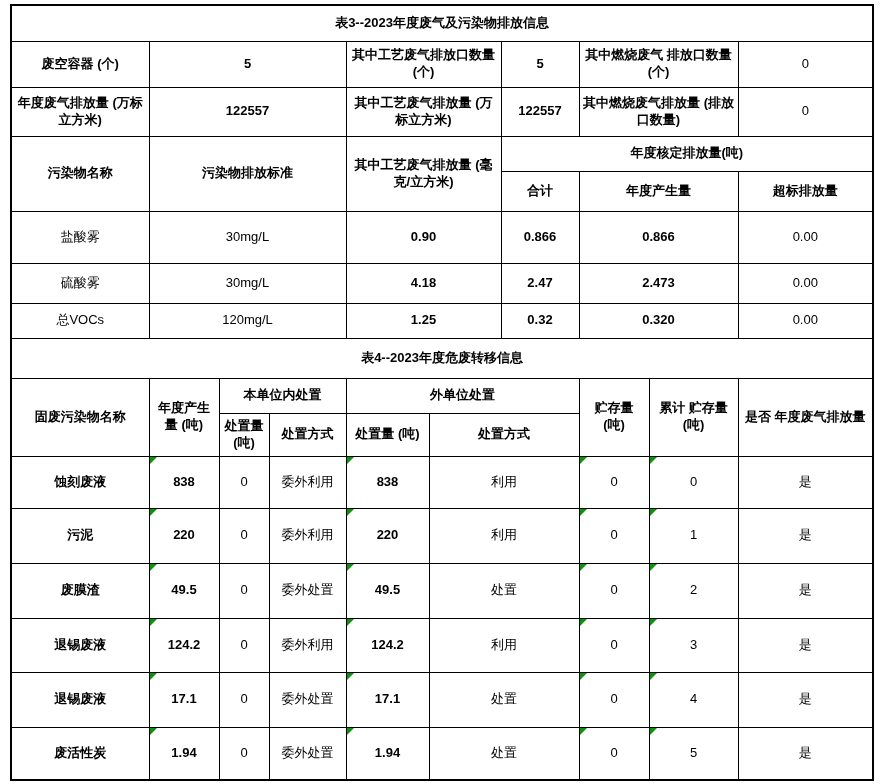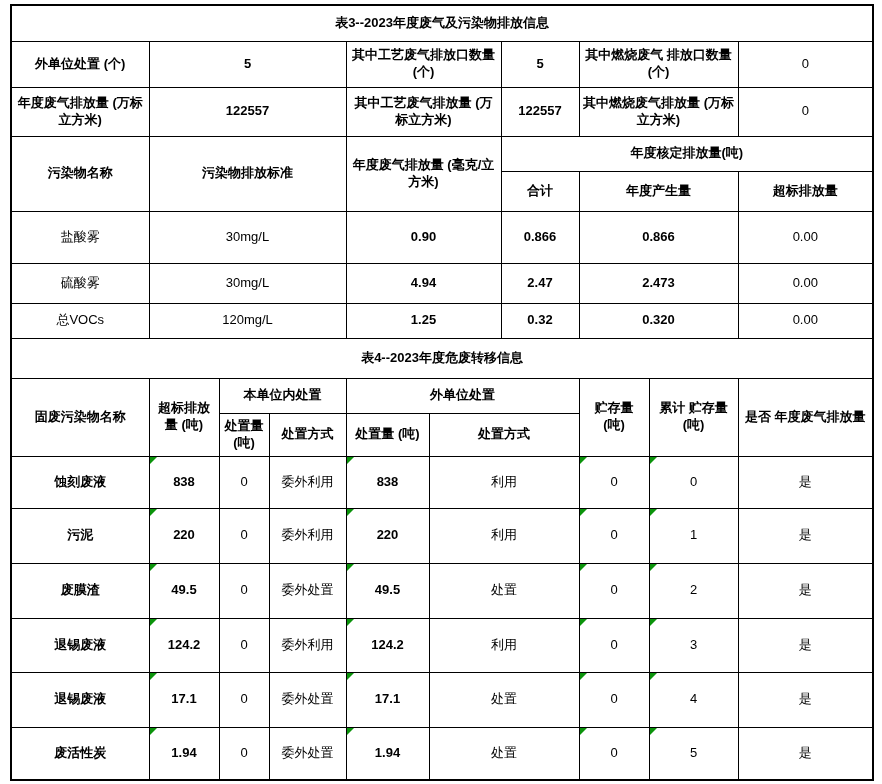--- a/index.html
+++ b/index.html
@@ -69,81 +69,81 @@
     <col style="width:89px">
         <col style="width:135px">
   </colgroup>
 
   <tbody>
         <tr style="height:36px">
     <td colspan="10" class="title-cell">表3--2023年度废气及污染物排放信息</td>
   </tr>
 
   <tr style="height:46px">
-    <td class="b">外单位处置 (个)</td>
+    <td class="b">废空容器 (个)</td>
     <td colspan="3" class="b">5</td>
     <td colspan="2" class="b">其中工艺废气排放口数量 (个)</td>
     <td class="b">5</td>
     <td colspan="2" class="b">其中燃烧废气 排放口数量(个)</td>
     <td>0</td>
   </tr>
 
   <tr style="height:49px">
     <td class="b">年度废气排放量 (万标立方米)</td>
     <td colspan="3" class="b">122557</td>
     <td colspan="2" class="b">其中工艺废气排放量 (万标立方米)</td>
     <td class="b">122557</td>
-    <td colspan="2" class="b">其中燃烧废气排放量 (万标立方米)</td>
+    <td colspan="2" class="b">其中燃烧废气排放量 (排放口数量)</td>
     <td>0</td>
   </tr>
 
   <tr style="height:35px">
     <td rowspan="2" class="b">污染物名称</td>
     <td rowspan="2" colspan="3" class="b">污染物排放标准</td>
-    <td rowspan="2" colspan="2" class="b">年度废气排放量 (毫克/立方米)</td>
+    <td rowspan="2" colspan="2" class="b">其中工艺废气排放量 (毫克/立方米)</td>
     <td colspan="4" class="b">年度核定排放量(吨)</td>
   </tr>
   <tr style="height:40px">
     <td class="b">合计</td>
     <td colspan="2" class="b">年度产生量</td>
     <td class="b">超标排放量</td>
   </tr>
 
   <tr style="height:52px">
     <td>盐酸雾</td>
     <td colspan="3">30mg/L</td>
     <td colspan="2" class="b">0.90</td>
     <td class="b">0.866</td>
     <td colspan="2" class="b">0.866</td>
     <td>0.00</td>
   </tr>
   <tr style="height:40px">
     <td>硫酸雾</td>
     <td colspan="3">30mg/L</td>
-    <td colspan="2" class="b">4.94</td>
+    <td colspan="2" class="b">4.18</td>
     <td class="b">2.47</td>
     <td colspan="2" class="b">2.473</td>
     <td>0.00</td>
   </tr>
   <tr style="height:35px">
     <td>总VOCs</td>
     <td colspan="3">120mg/L</td>
     <td colspan="2" class="b">1.25</td>
     <td class="b">0.32</td>
     <td colspan="2" class="b">0.320</td>
     <td>0.00</td>
   </tr>
 
   <tr style="height:40px">
     <td colspan="10" class="title-cell">表4--2023年度危废转移信息</td>
   </tr>
 
   <tr style="height:35px">
     <td rowspan="2" class="b">固废污染物名称</td>
-    <td rowspan="2" class="b">超标排放量 (吨)</td>
+    <td rowspan="2" class="b">年度产生量 (吨)</td>
     <td colspan="2" class="b">本单位内处置</td>
     <td colspan="3" class="b">外单位处置</td>
     <td rowspan="2" class="b">贮存量 (吨)</td>
     <td rowspan="2" class="b">累计 贮存量 (吨)</td>
     <td rowspan="2" class="b">是否 年度废气排放量</td>
   </tr>
   <tr style="height:43px">
     <td class="b">处置量 (吨)</td>
     <td class="b">处置方式</td>
     <td class="b">处置量 (吨)</td>

